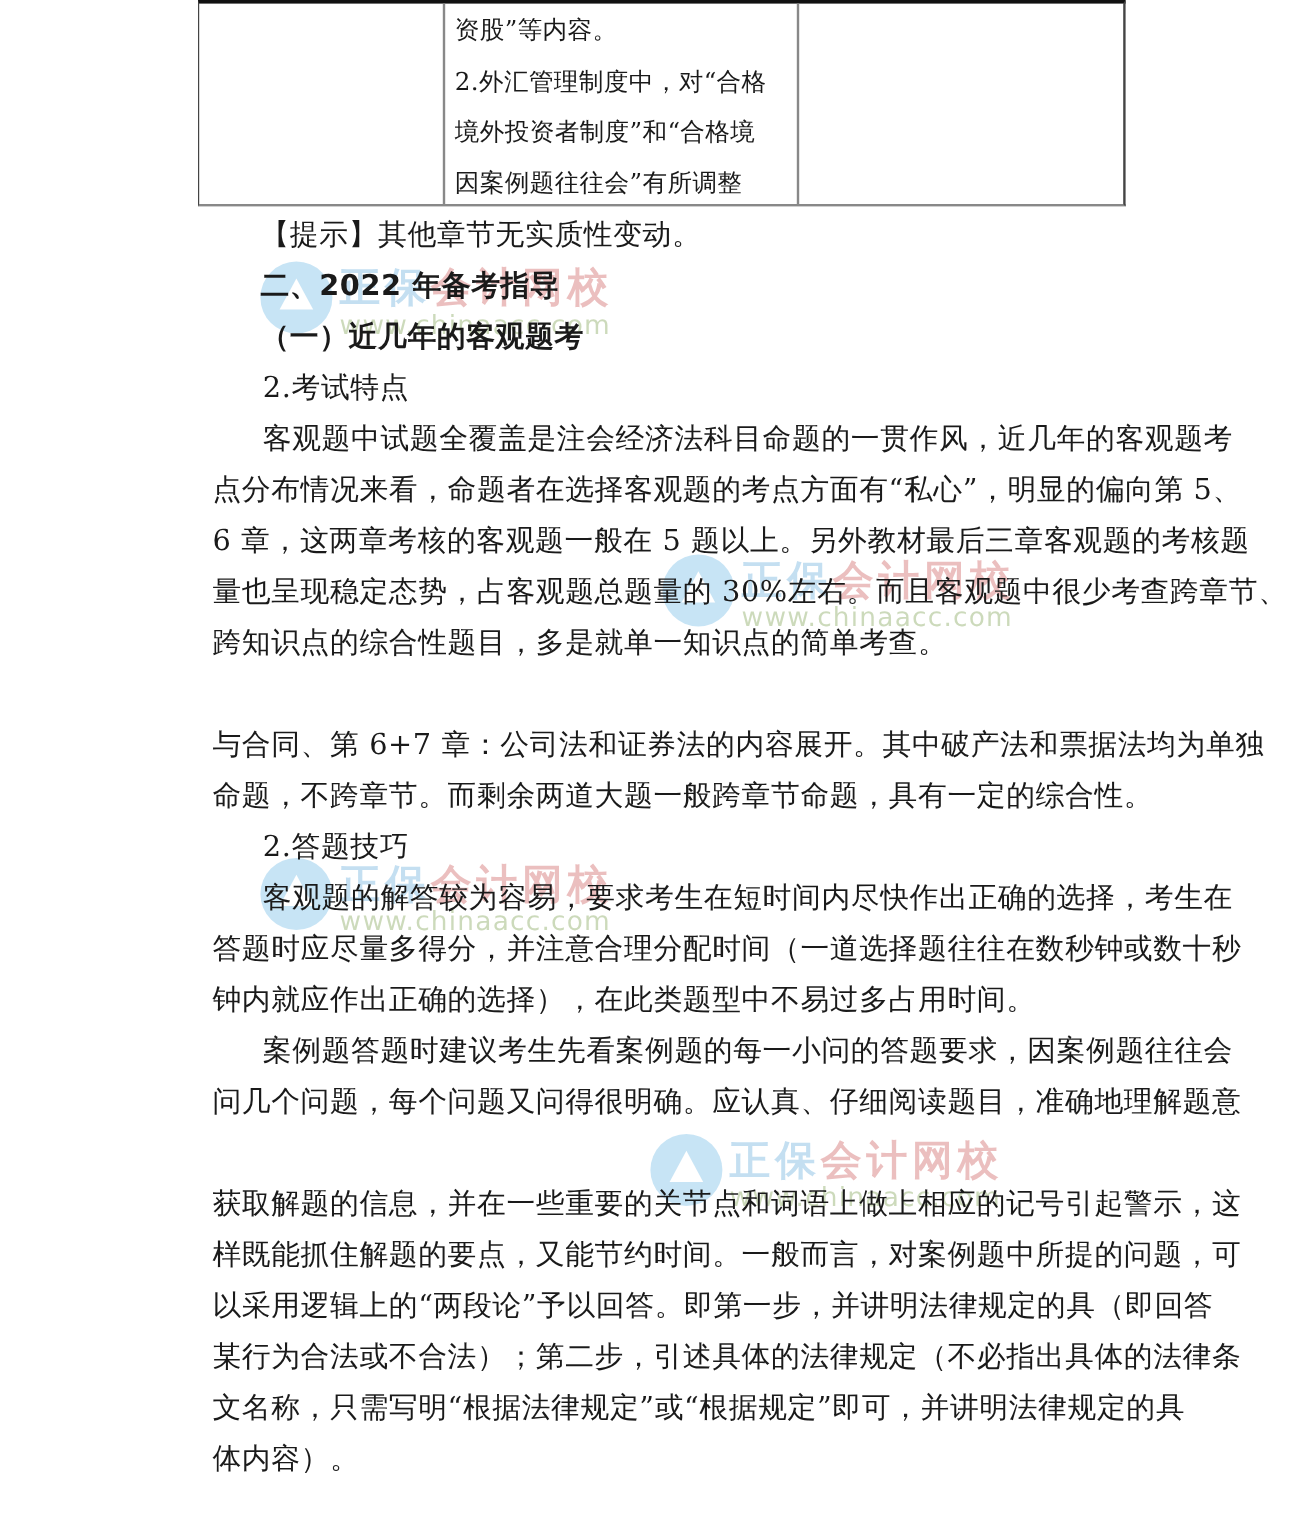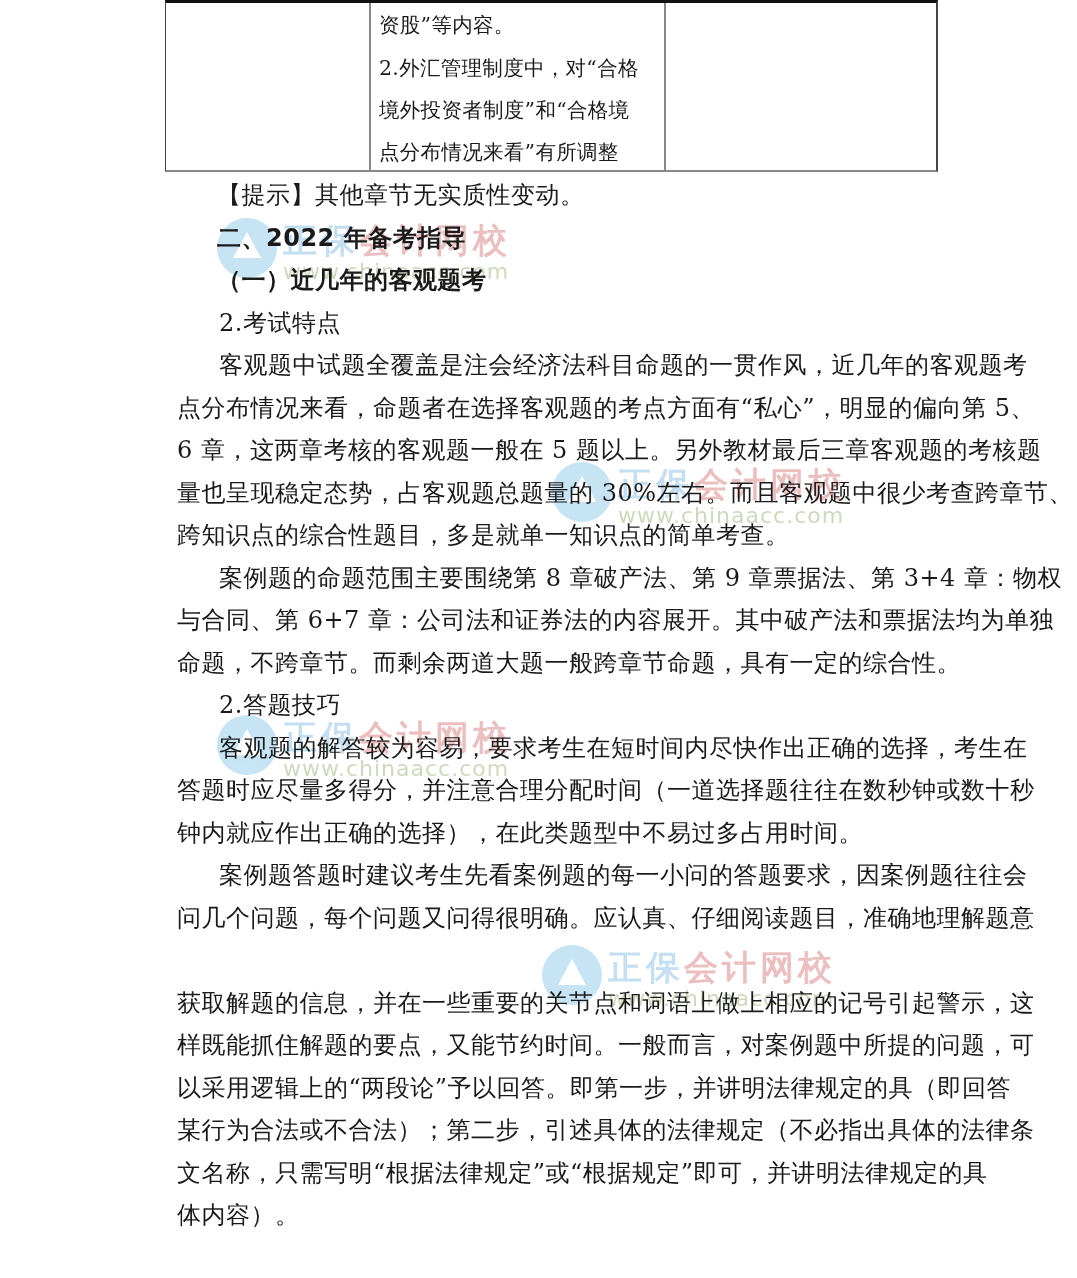--- a/index.html
+++ b/index.html
@@ -60,21 +60,21 @@
 <body>
 
 <div class="page">
 
   <div class="tbl">
     <div class="col c1"></div>
     <div class="col c2">
       <div class="cell-line" style="top:8px">资股”等内容。</div>
       <div class="cell-line" style="top:51px">2.外汇管理制度中，对“合格</div>
       <div class="cell-line" style="top:93px">境外投资者制度”和“合格境</div>
-      <div class="cell-line" style="top:135px">点分布情况来看”有所调整</div>
+      <div class="cell-line" style="top:135px">因案例题往往会”有所调整</div>
     </div>
     <div class="col c3"></div>
   </div>
 
   <div class="wm" style="left:205px; top:218px;">
     <div class="logo"></div>
     <div class="brand"><span class="b1">正保</span><span class="b2">会计网校</span></div>
     <div class="url">www.chinaacc.com</div>
   </div>
   <div class="wm" style="left:540px; top:462px;">
@@ -97,21 +97,20 @@
   <div class="ln indent bold" style="top:224px; left:205px;">二、2022 年备考指导</div>
   <div class="ln indent bold" style="top:266px; left:205px;">（一）近几年的客观题考</div>
   <div class="ln indent" style="top:309px;">2.考试特点</div>
 
   <div class="ln indent just" style="top:351px;">客观题中试题全覆盖是注会经济法科目命题的一贯作风，近几年的客观题考</div>
   <div class="ln just" style="top:394px;">点分布情况来看，命题者在选择客观题的考点方面有“私心”，明显的偏向第 5、</div>
   <div class="ln just" style="top:436px;">6 章，这两章考核的客观题一般在 5 题以上。另外教材最后三章客观题的考核题</div>
   <div class="ln just" style="top:479px;">量也呈现稳定态势，占客观题总题量的 30%左右。而且客观题中很少考查跨章节、</div>
   <div class="ln" style="top:521px;">跨知识点的综合性题目，多是就单一知识点的简单考查。</div>
 
-  <div class="ln indent just" style="top:564px;">案例题的命题范围主要围绕第 8 章破产法、第 9 章票据法、第 3+4 章：物权</div>
   <div class="ln just" style="top:606px;">与合同、第 6+7 章：公司法和证券法的内容展开。其中破产法和票据法均为单独</div>
   <div class="ln" style="top:649px;">命题，不跨章节。而剩余两道大题一般跨章节命题，具有一定的综合性。</div>
 
   <div class="ln indent" style="top:691px;">2.答题技巧</div>
 
   <div class="ln indent just" style="top:734px;">客观题的解答较为容易，要求考生在短时间内尽快作出正确的选择，考生在</div>
   <div class="ln" style="top:819px;">钟内就应作出正确的选择），在此类题型中不易过多占用时间。</div>
   <div class="ln just" style="top:776px;">答题时应尽量多得分，并注意合理分配时间（一道选择题往往在数秒钟或数十秒</div>
 
   <div class="ln indent just" style="top:861px;">案例题答题时建议考生先看案例题的每一小问的答题要求，因案例题往往会</div>

